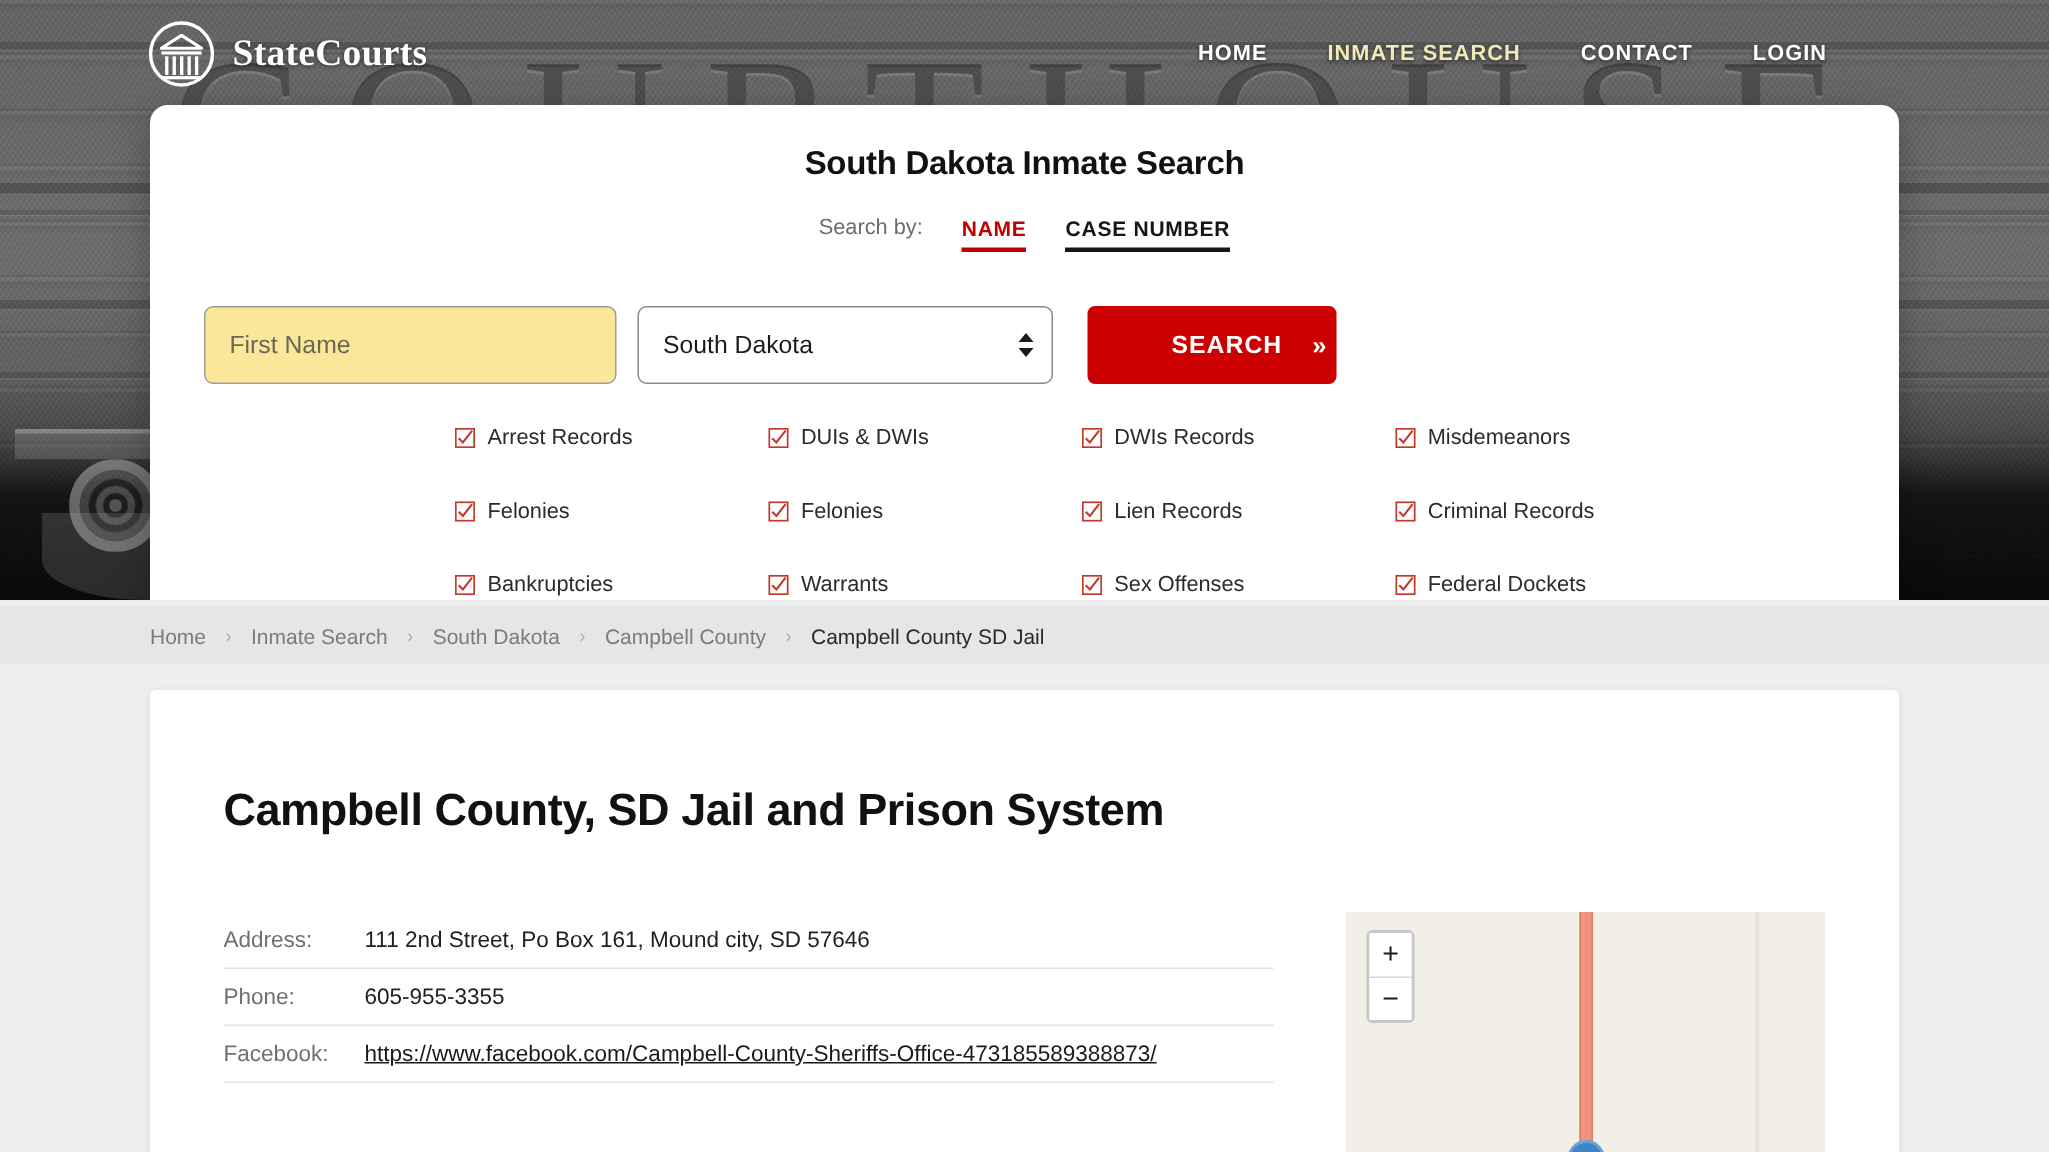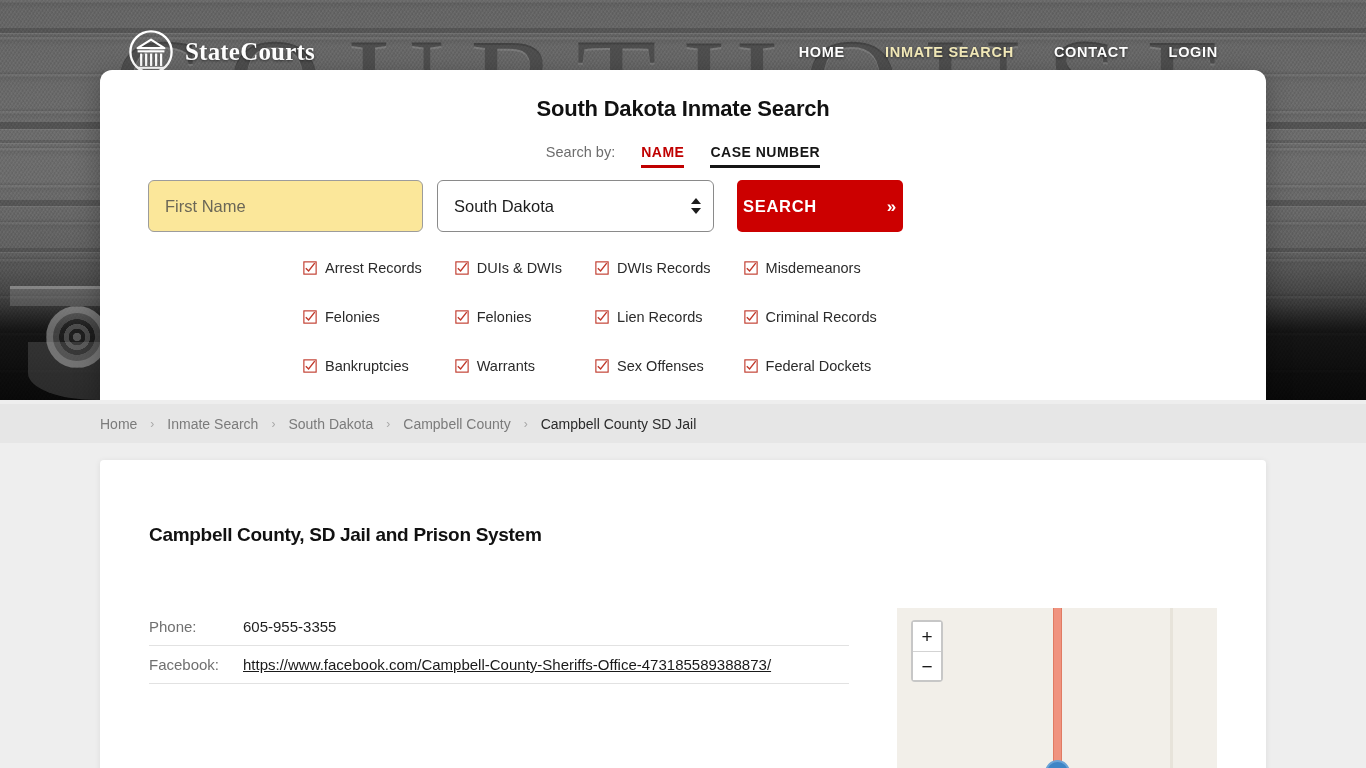--- a/index.html
+++ b/index.html
@@ -115,26 +115,25 @@
     position: absolute;
     left: 18px; top: 60px;
     width: 150px; height: 58px;
     background: rgba(165,165,165,0.22);
     border-radius: 0 0 46% 46%;
   }
 
   
   .topnav {
     position: absolute;
-    top: 16px; left: 0; right: 0;
+    top: 0; left: 0; right: 0;
     height: 72px;
     display: flex;
     align-items: center;
     z-index: 5;
-    margin-left: 30px;
   }
   .brand {
     display: flex;
     align-items: center;
     gap: 11px;
     margin-left: 98px;
     text-decoration: none;
   }
   .brand-mark { width: 46px; height: 46px; display: block; }
   .brand-name {
@@ -206,22 +205,22 @@
   .tab.tab-name {
     color: #c00000;
     border-bottom-color: #c00000;
   }
   .tab.tab-case {
     color: #161616;
     border-bottom-color: #161616;
   }
 
   .form-row {
-    margin-top: 12px;
-    padding: 0 48px;
+    margin-top: 36px;
+    padding: 0 36px;
     display: flex;
     align-items: center;
     gap: 14px;
   }
   .fld {
     height: 52px;
     border-radius: 6px;
     font-family: "Liberation Sans", sans-serif;
     font-size: 16.5px;
     padding: 0 16px;
@@ -269,31 +268,31 @@
     color: #ffffff;
     border: none;
     border-radius: 5px;
     font-family: "Liberation Sans", sans-serif;
     font-size: 16.5px;
     font-weight: 700;
     letter-spacing: 0.7px;
     cursor: pointer;
     display: flex;
     align-items: center;
-    justify-content: space-between;
-    gap: 6px;
+    justify-content: flex-end;
+    gap: 20px;
   }
   .btn-search .chev { font-size: 17px; line-height: 1; }
 
   
   .records {
     margin: 28px auto 16px;
     width: 760px;
     display: grid;
-    grid-template-columns: repeat(6, 1fr);
+    grid-template-columns: repeat(3, 1fr);
     row-gap: 9px;
     column-gap: 0px;
     grid-auto-flow: column;
     grid-template-rows: repeat(3, auto);
     gap: 33px;
   }
   .rec {
     display: flex;
     align-items: center;
     gap: 8px;
@@ -346,21 +345,21 @@
     width: 1166px;
     height: 320px;
     background: #ffffff;
     border-radius: 4px 4px 0 0;
     box-shadow: 0 1px 6px rgba(0,0,0,0.08);
     overflow: hidden;
   }
   .page-title {
     margin: 0;
     padding: 64px 0 0 49px;
-    font-size: 19px;
+    font-size: 30px;
     font-weight: 700;
     color: #111111;
     letter-spacing: -0.3px;
   }
 
   .detail-table {
     position: absolute;
     left: 49px;
     top: 148px;
     width: 700px;
@@ -619,20 +618,24 @@
   <span class="crumb current">Campbell County SD Jail</span>
 </div>
 
 <div class="page">
   <div class="content-card">
     <h2 class="page-title">Campbell County, SD Jail and Prison System</h2>
 
     <table class="detail-table">
       <tbody>
         <tr>
+          <td class="k">Address:</td>
+          <td class="v">111 2nd Street, Po Box 161, Mound city, SD 57646</td>
+        </tr>
+        <tr>
           <td class="k">Phone:</td>
           <td class="v">605-955-3355</td>
         </tr>
         <tr>
           <td class="k">Facebook:</td>
           <td class="v">
             <a href="#">https://www.facebook.com/Campbell-County-Sheriffs-Office-473185589388873/</a>
           </td>
         </tr>
       </tbody>

